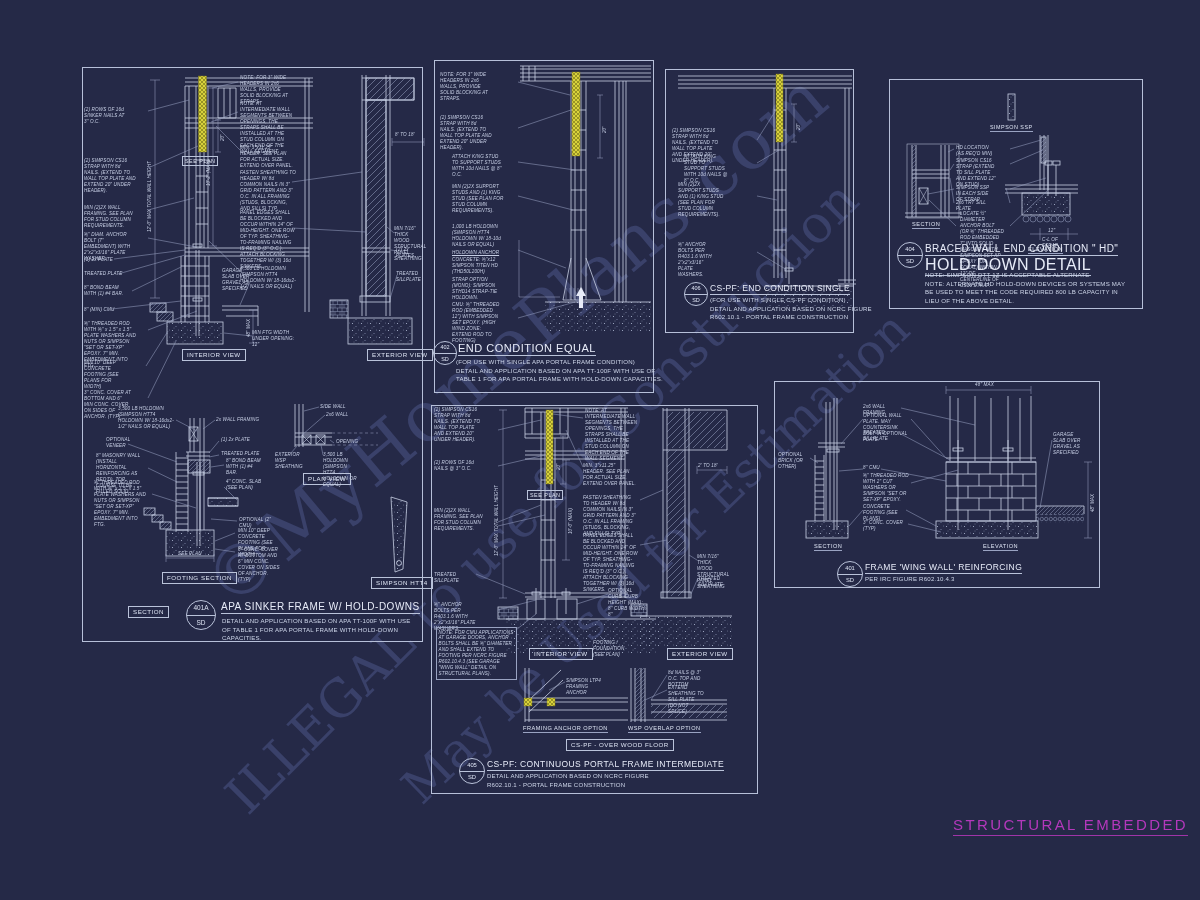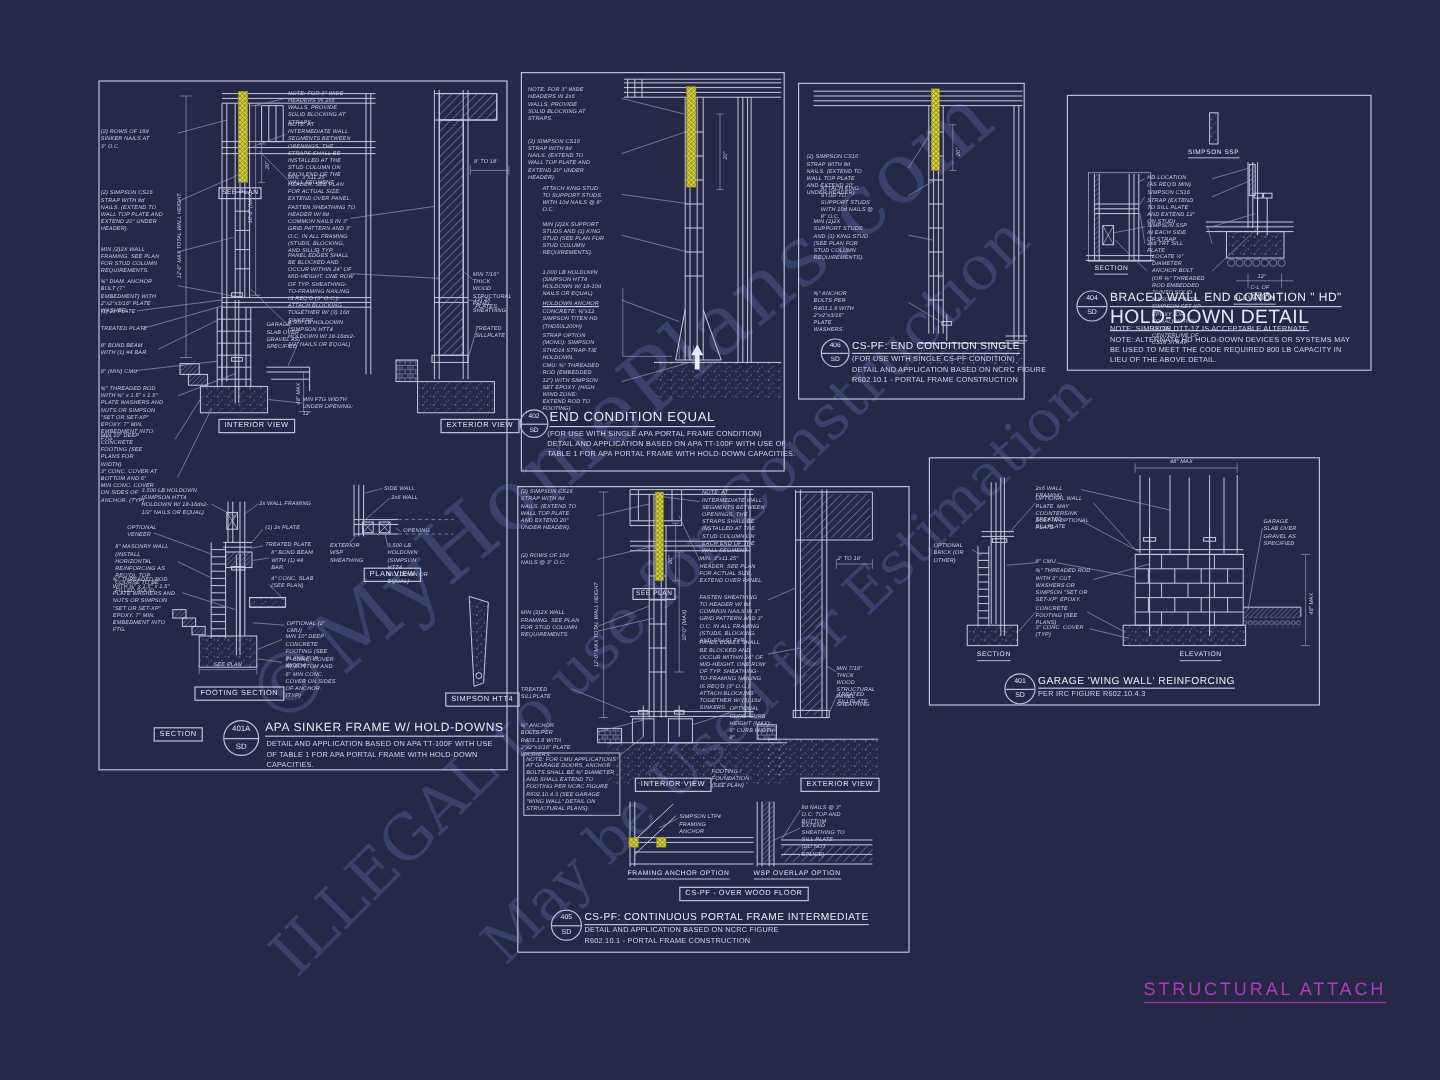--- a/index.html
+++ b/index.html
@@ -441,17 +441,17 @@
   <i class="n" style="left:863px;top:520px;width:45px">3" CONC. COVER (TYP)</i>
   <i class="n" style="left:1053px;top:432px;width:32px">GARAGE SLAB OVER GRAVEL AS SPECIFIED</i>
   <i class="n" style="left:975px;top:382px;width:30px">48" MAX</i>
   <i class="v" style="left:1090px;top:512px">48" MAX</i>
   <div class="u" style="left:814px;top:543px;font-size:5.6px">SECTION</div>
   <div class="u" style="left:983px;top:543px;font-size:5.6px">ELEVATION</div>
   <div class="mk" style="left:837px;top:561px;width:24px;height:24px;font-size:5.8px">
     <i>401</i>
       <em>SD</em>
   </div>
-  <div class="t" style="left:865px;top:562px;font-size:8.5px;letter-spacing:.4px">GARAGE 'WING WALL' REINFORCING</div>
+  <div class="t" style="left:865px;top:562px;font-size:8.5px;letter-spacing:.4px">FRAME 'WING WALL' REINFORCING</div>
   <div class="s" style="left:865px;top:575px">PER IRC FIGURE R602.10.4.3</div>
 
-  <div class="st" style="left:953px;top:816px">STRUCTURAL ATTACH</div>
+  <div class="st" style="left:953px;top:816px">STRUCTURAL EMBEDDED</div>
 </div>
 
 </body></html>

